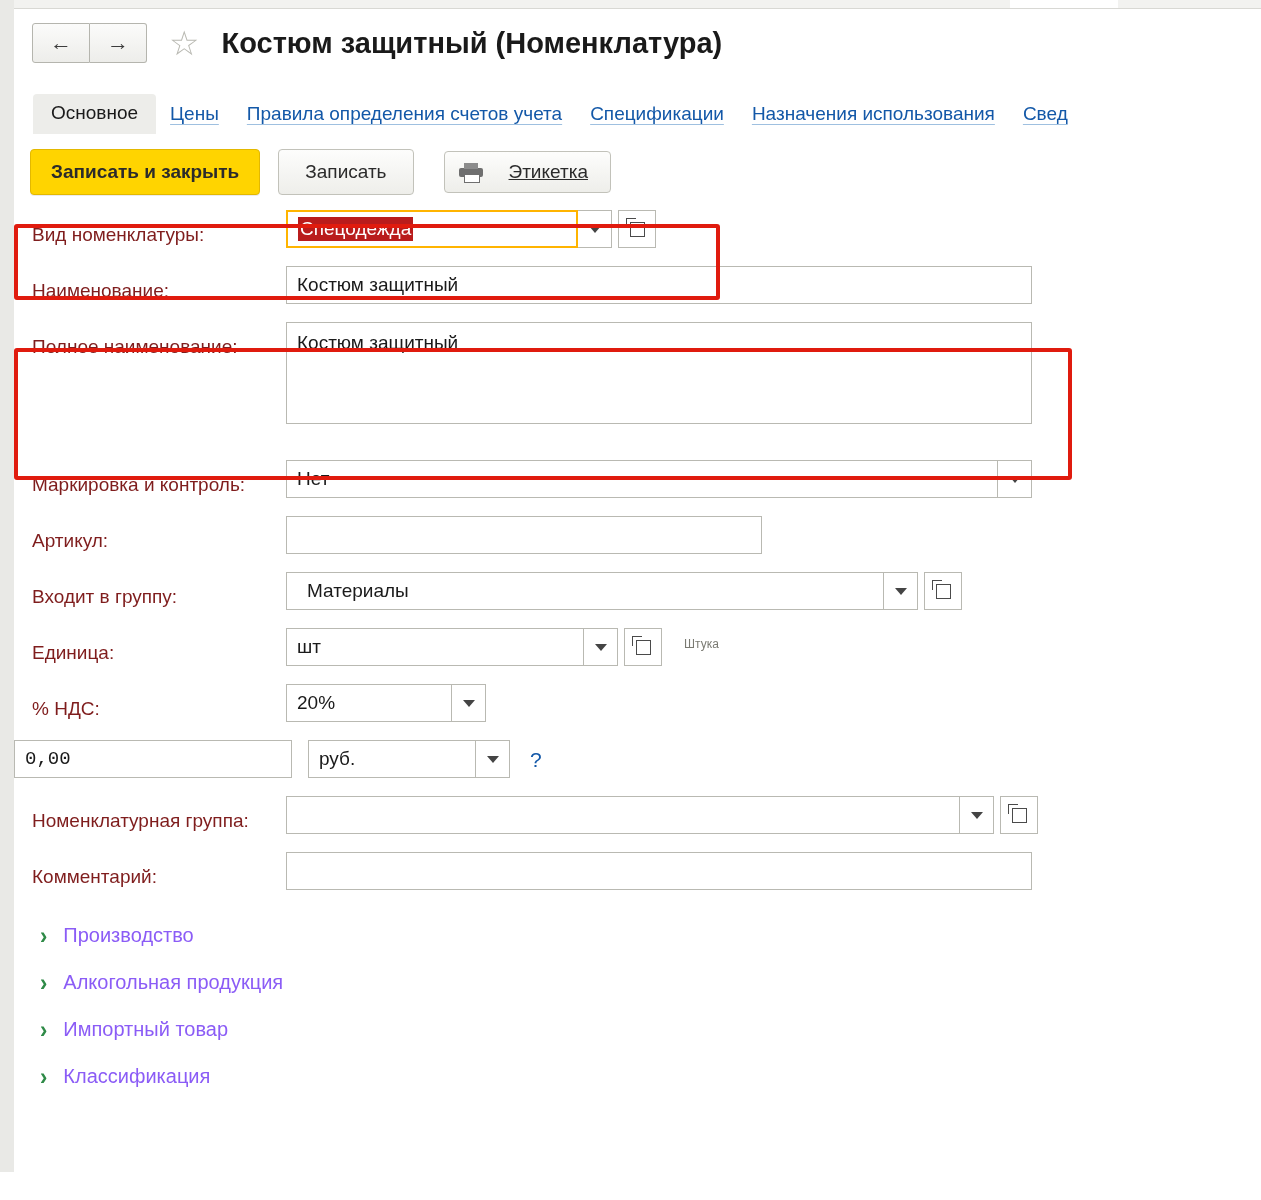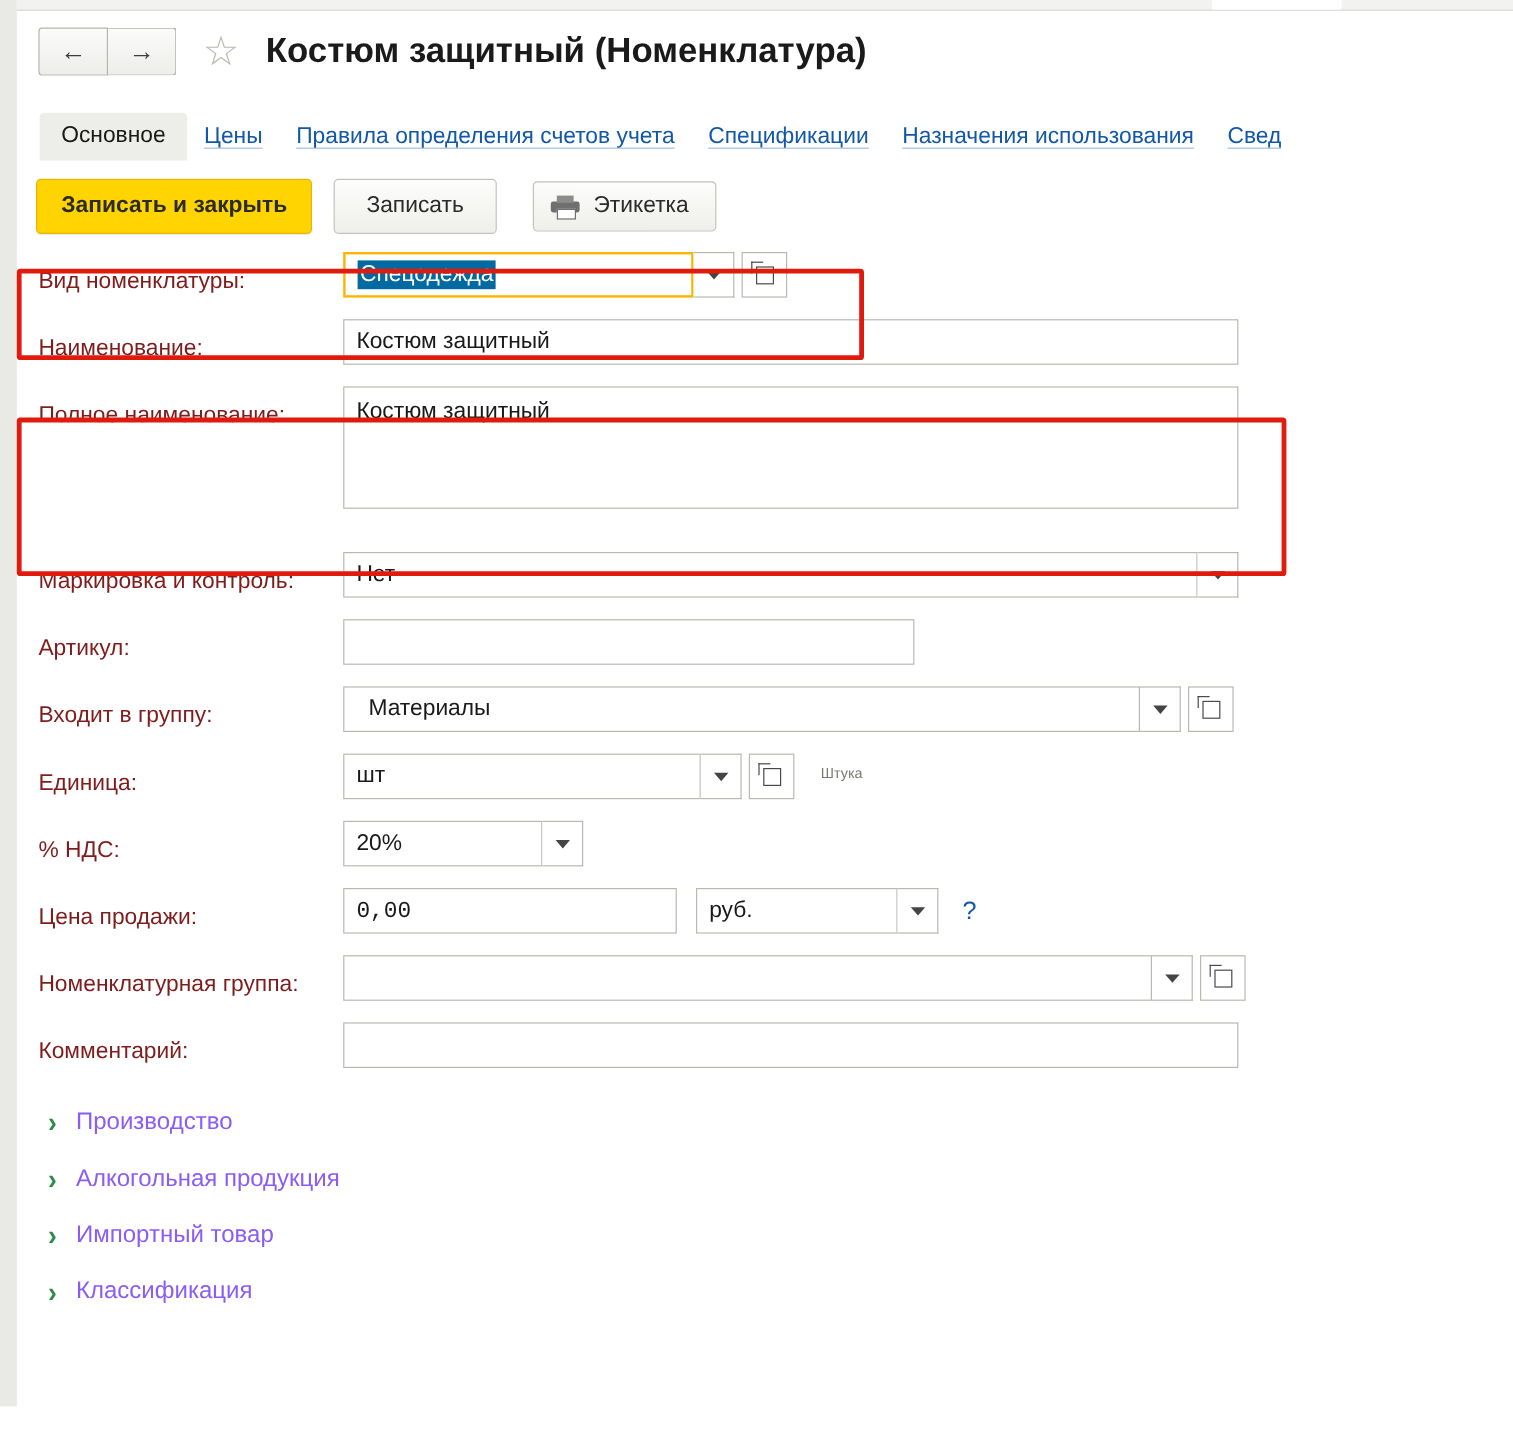--- a/index.html
+++ b/index.html
@@ -142,21 +142,21 @@
   }
   .btn-icon {
     margin-left: 30px;
     background: linear-gradient(#fdfdfc, #eeeeea);
     border: 1px solid #c2c2ba;
     border-radius: 4px;
     font-size: 19px;
     color: #2b2b2b;
     padding: 9px 22px 9px 14px;
     cursor: pointer;
-    display: flex; align-items: center; gap: 12px;
+    display: flex; align-items: center; gap: 26px; text-decoration: underline;
   }
   .printer {
     width: 24px; height: 18px;
     position: relative;
     display: inline-block;
   }
   .printer .body {
     position: absolute; left: 0; top: 5px;
     width: 24px; height: 9px;
     background: #6f6f6f; border-radius: 2px;
@@ -198,21 +198,21 @@
     align-items: center;
     font-size: 19px;
     color: #1a1a1a;
     padding: 0 10px;
   }
   .field.focus {
     border: 2px solid #ffb400;
     background: #ffffff;
   }
   .value-sel {
-    background: #0369a1;
+    background: #b91c1c;
     color: #ffffff;
     padding: 1px 2px;
   }
   .combo {
     display: flex;
     align-items: stretch;
     height: 38px;
   }
   .combo .inputbox {
     border: 1px solid #b9b9b2;
@@ -410,21 +410,21 @@
     <div class="row">
       <div class="lbl">Артикул:</div>
       <div class="field" style="width:476px;">
         <span></span>
       </div>
     </div>
 
     <div class="row">
       <div class="lbl">Входит в группу:</div>
       <div class="combo">
-        <div class="inputbox" style="width:664px;padding-left:20px;">
+        <div class="inputbox" style="width:598px;padding-left:20px;">
           <span>Материалы</span>
         </div>
         <div class="drop">
             <span class="caret"></span>
           </div>
         <div class="pick">
             <span class="sq"></span>
           </div>
       </div>
     </div>
@@ -451,21 +451,20 @@
         <div class="inputbox" style="width:166px;">
           <span>20%</span>
         </div>
         <div class="drop">
             <span class="caret"></span>
           </div>
       </div>
     </div>
 
     <div class="row">
-      <div class="lbl">Цена продажи:</div>
       <div class="field" style="width:278px; justify-content:flex-start;font-family:Liberation Mono, monospace;">
         <span>0,00</span>
       </div>
       <div class="combo" style="margin-left:16px;">
         <div class="inputbox" style="width:168px;">
           <span>руб.</span>
         </div>
         <div class="drop">
             <span class="caret"></span>
           </div>

